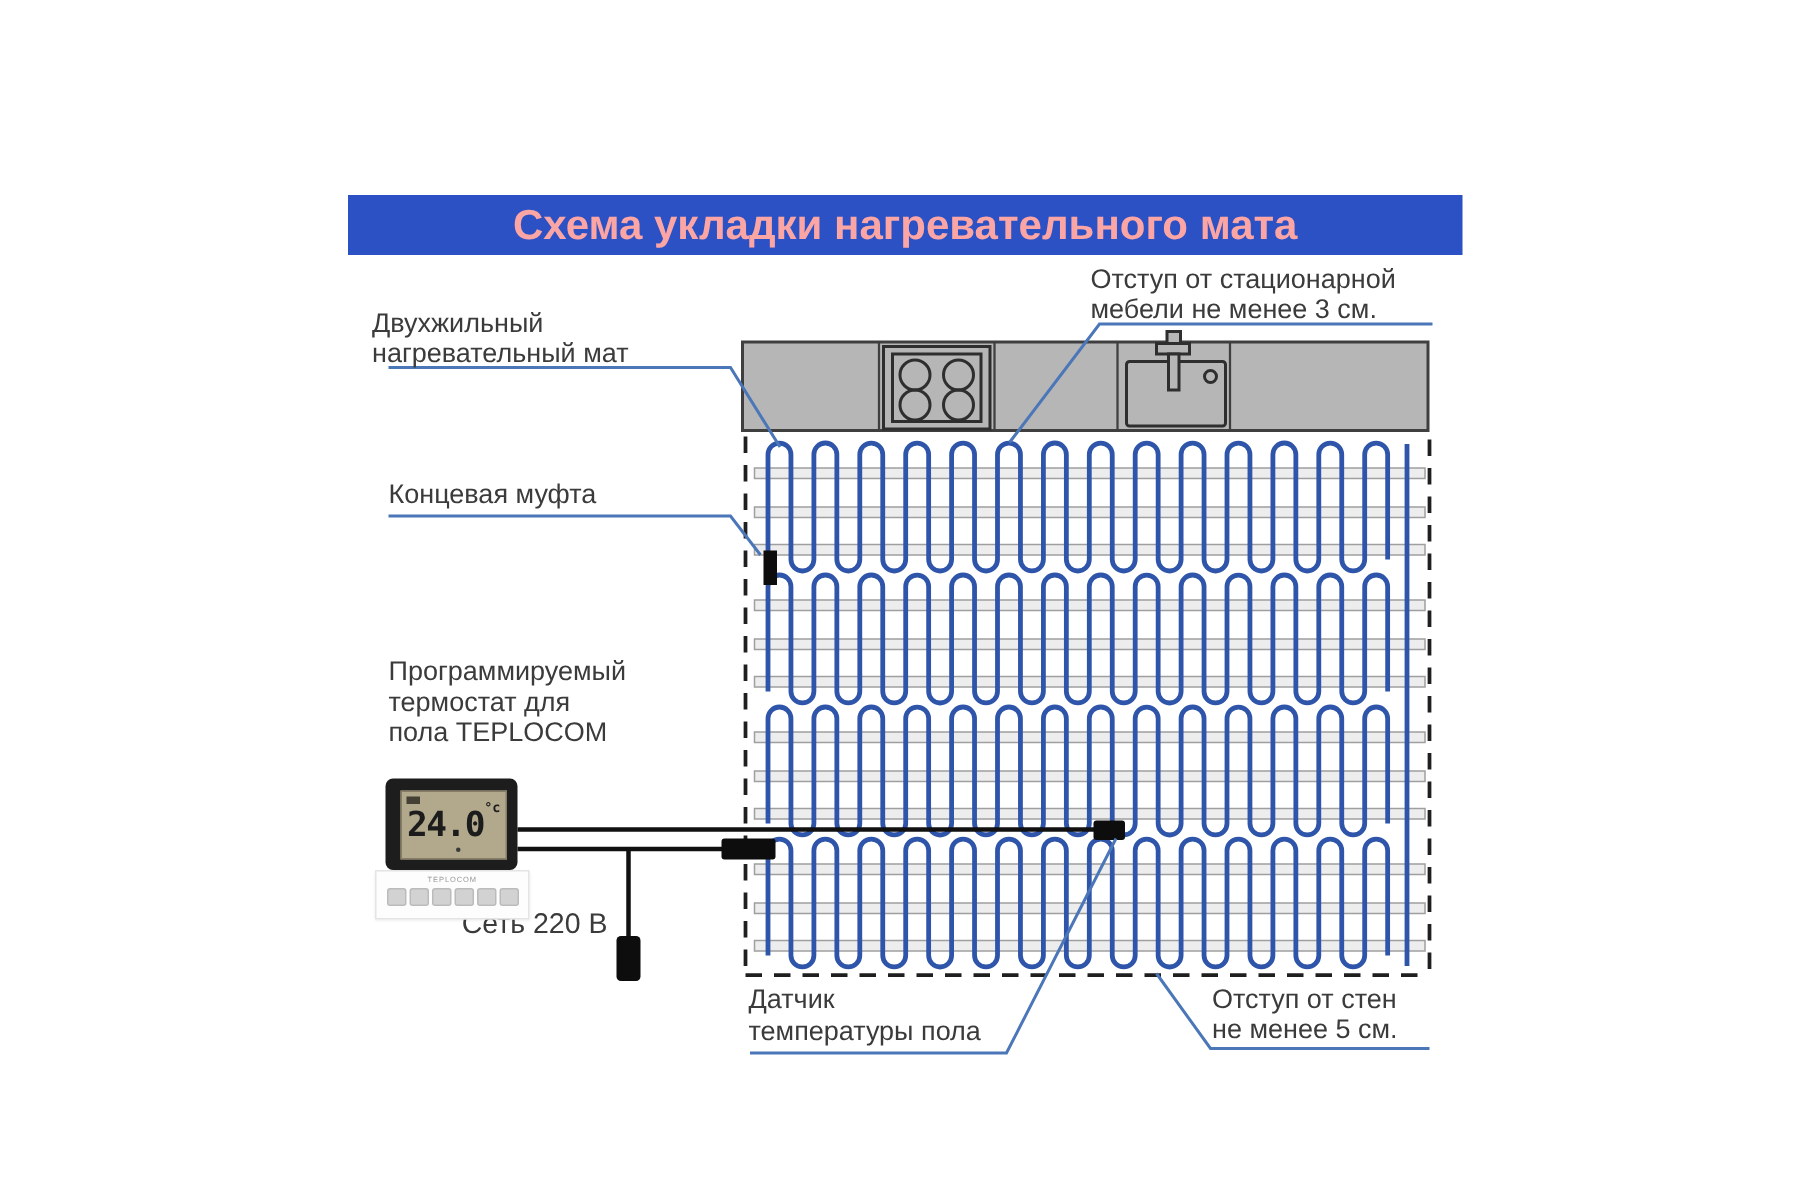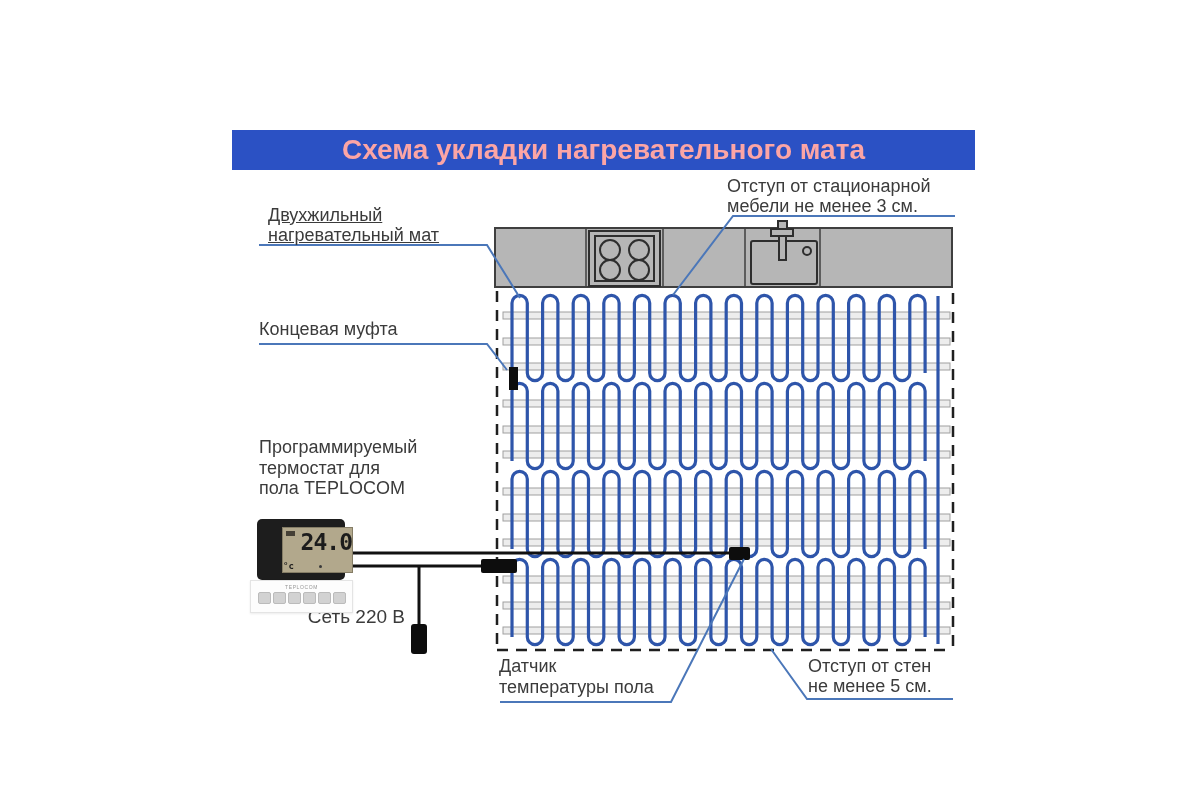--- a/index.html
+++ b/index.html
@@ -15,32 +15,32 @@
   .page{position:relative;width:1200px;height:800px;background:#ffffff;overflow:hidden;
         font-family:"Liberation Sans",sans-serif;}
   .h1{position:absolute;left:232px;top:87px;font-size:16px;font-weight:bold;
       letter-spacing:.3px;color:#3e3e3e;z-index:3;}
   .banner{position:absolute;left:232px;top:130px;width:743px;height:40px;
       background:var(--banner-bg);display:flex;align-items:center;justify-content:center;z-index:3;}
   .banner span{color:#fca5a5;font-size:28px;font-weight:bold;text-align:right;}
   .diagram{position:absolute;left:0;top:0;width:1200px;height:800px;z-index:1;}
   .lbl{position:absolute;color:var(--text-dark);font-size:18px;line-height:20px;z-index:2;}
   .lbl-furniture{left:727px;top:177px;line-height:19.5px;}
-  .lbl-mat{left:268px;top:205px;text-decoration:underline;}
+  .lbl-mat{left:248px;top:205px;}
   .lbl-sleeve{left:259px;top:319px;}
   .lbl-thermo{left:259px;top:437px;line-height:20.5px;}
   .lbl-power{left:285px;top:607px;width:120px;text-align:right;font-size:19px;}
   .lbl-sensor{left:499px;top:656px;line-height:21px;}
   .lbl-wall{left:808px;top:657px;line-height:19.5px;}
   
   .thermo-body{position:absolute;left:257px;top:519px;width:88px;height:61px;
       background:#1d1d1d;border-radius:5px;z-index:2;}
-  .thermo-screen{position:absolute;left:25px;top:8px;width:69px;height:44px;
-      background:#b2a88c;border:1px solid #857d66;display:flex;align-items:flex-end;
-      justify-content:center;flex-direction:column;}
+  .thermo-screen{position:absolute;left:10px;top:8px;width:69px;height:44px;
+      background:#b2a88c;border:1px solid #857d66;display:flex;align-items:center;
+      justify-content:center;}
   .thermo-temp{font-family:"DejaVu Sans Mono",monospace;font-weight:bold;
       font-size:23px;color:#1c1c1c;letter-spacing:-1px;}
   .thermo-unit{font-family:"DejaVu Sans Mono",monospace;font-weight:bold;
       font-size:9px;color:#1c1c1c;align-self:flex-start;margin-top:6px;}
   .battery{position:absolute;left:3px;top:3px;width:9px;height:5px;background:#454036;}
   .screen-dot{position:absolute;bottom:4px;left:52%;width:3px;height:3px;
       background:#3a3a3a;border-radius:50%;}
   .thermo-panel{position:absolute;left:250px;top:580px;width:101px;height:31px;
       background:#fdfdfd;border:1px solid #e4e4e4;box-shadow:0 1px 2px rgba(0,0,0,.08);z-index:2;}
   .thermo-brand{font-size:5px;color:#979797;text-align:center;margin-top:3px;letter-spacing:.6px;}

